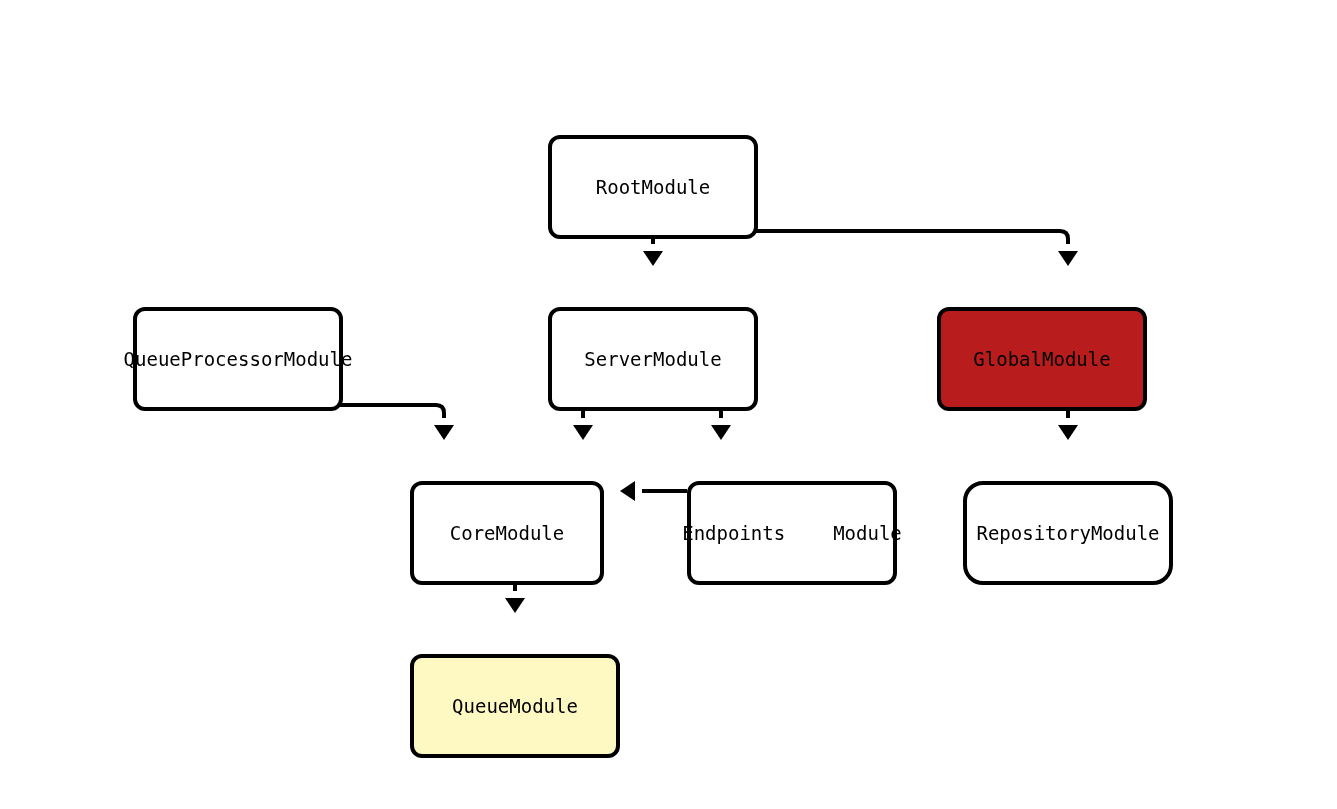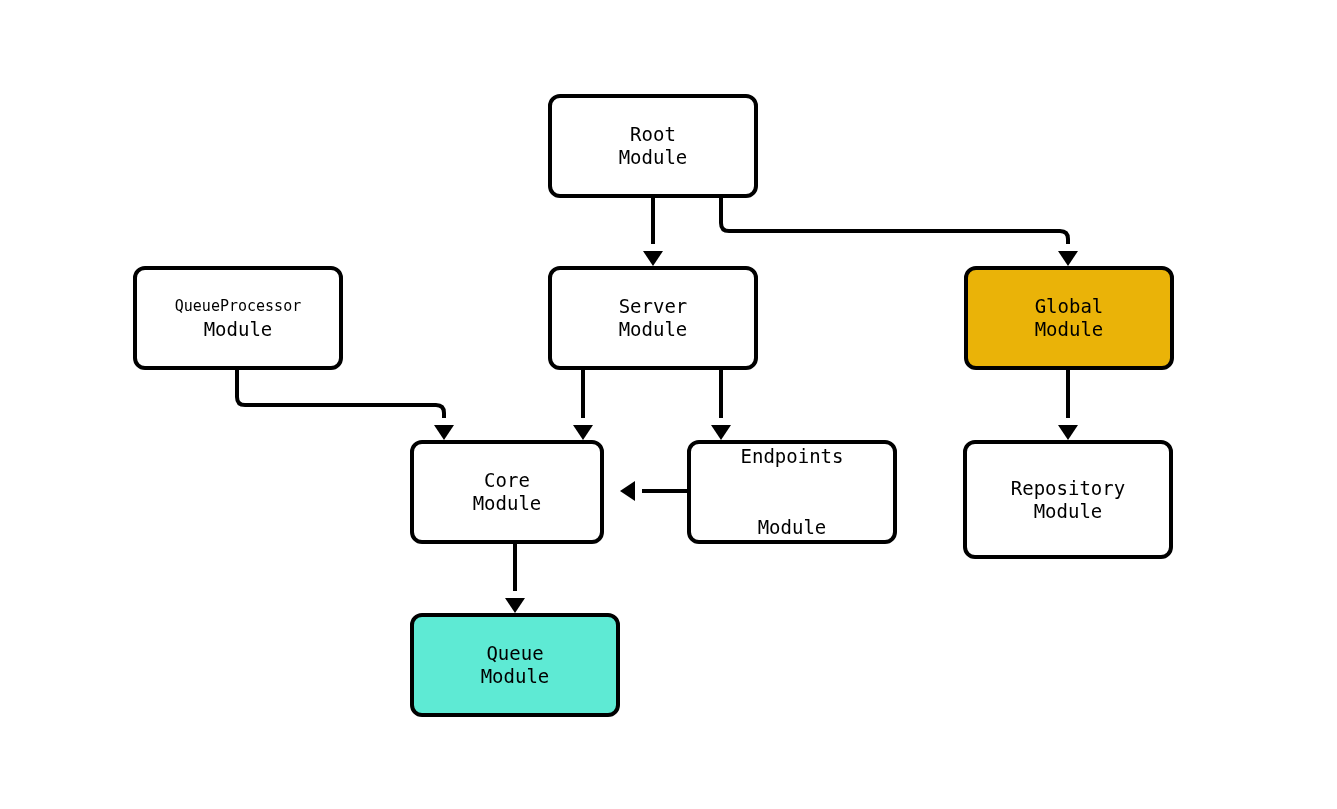--- a/index.html
+++ b/index.html
@@ -27,24 +27,25 @@
     width: 1337px;
     height: 809px;
   }
   .node {
     position: absolute;
     box-sizing: border-box;
     background: #ffffff;
     border: 4px solid #000000;
     border-radius: 12px;
     display: flex;
-    flex-direction: column;
+    flex-direction: row;
     align-items: center;
     justify-content: center;
     z-index: 2;
+    margin-top: 41px;
   }
   .node-label-line {
     display: block;
     text-align: center;
     color: #000000;
     font-family: "DejaVu Sans Mono", "Liberation Mono", monospace;
     font-size: 19px;
     line-height: 23px;
     letter-spacing: 0px;
     white-space: pre;
@@ -96,42 +97,42 @@
         </g>
       </g>
   </svg>
 
   <div id="node-layer">
       <div class="node" style="left: 548px; top: 94px; width: 210px; height: 104px; border-width: 4px; border-color: rgb(0, 0, 0); background: rgb(255, 255, 255); border-radius: 12px;">
         <span class="node-label-line" style="font-size: 19px;">Root</span>
         <span class="node-label-line" style="font-size: 19px;">Module</span>
       </div>
       <div class="node" style="left: 133px; top: 266px; width: 210px; height: 104px; border-width: 4px; border-color: rgb(0, 0, 0); background: rgb(255, 255, 255); border-radius: 12px;">
-        <span class="node-label-line" style="font-size: 15px;">QueueProcessor</span>
+        <span class="node-label-line" style="font-size: 19px;">QueueProcessor</span>
         <span class="node-label-line" style="font-size: 19px;">Module</span>
       </div>
       <div class="node" style="left: 548px; top: 266px; width: 210px; height: 104px; border-width: 4px; border-color: rgb(0, 0, 0); background: rgb(255, 255, 255); border-radius: 12px;">
         <span class="node-label-line" style="font-size: 19px;">Server</span>
         <span class="node-label-line" style="font-size: 19px;">Module</span>
       </div>
-      <div class="node" style="left: 964px; top: 266px; width: 210px; height: 104px; border-width: 4px; border-color: rgb(0, 0, 0); background: #eab308; border-radius: 12px;">
+      <div class="node" style="left: 937px; top: 266px; width: 210px; height: 104px; border-width: 4px; border-color: rgb(0, 0, 0); background: #b91c1c; border-radius: 12px;">
         <span class="node-label-line" style="font-size: 19px;">Global</span>
         <span class="node-label-line" style="font-size: 19px;">Module</span>
       </div>
       <div class="node" style="left: 410px; top: 440px; width: 194px; height: 104px; border-width: 4px; border-color: rgb(0, 0, 0); background: rgb(255, 255, 255); border-radius: 12px;">
         <span class="node-label-line" style="font-size: 19px;">Core</span>
         <span class="node-label-line" style="font-size: 19px;">Module</span>
       </div>
       <div class="node" style="left: 687px; top: 440px; width: 210px; height: 104px; border-width: 4px; border-color: rgb(0, 0, 0); background: rgb(255, 255, 255); border-radius: 12px; gap: 48px;">
         <span class="node-label-line" style="font-size: 19px;">Endpoints</span>
         <span class="node-label-line" style="font-size: 19px;">Module</span>
       </div>
-      <div class="node" style="left: 963px; top: 440px; width: 210px; height: 119px; border-width: 4px; border-color: rgb(0, 0, 0); background: rgb(255, 255, 255); border-radius: 12px;">
+      <div class="node" style="left: 963px; top: 440px; width: 210px; height: 104px; border-width: 4px; border-color: rgb(0, 0, 0); background: rgb(255, 255, 255); border-radius: 20px;">
         <span class="node-label-line" style="font-size: 19px;">Repository</span>
         <span class="node-label-line" style="font-size: 19px;">Module</span>
       </div>
-      <div class="node" style="left: 410px; top: 613px; width: 210px; height: 104px; border-width: 4px; border-color: rgb(0, 0, 0); background: #5eead4; border-radius: 12px;">
+      <div class="node" style="left: 410px; top: 613px; width: 210px; height: 104px; border-width: 4px; border-color: rgb(0, 0, 0); background: #fef9c3; border-radius: 12px;">
         <span class="node-label-line" style="font-size: 19px;">Queue</span>
         <span class="node-label-line" style="font-size: 19px;">Module</span>
       </div>
     </div>
 
 </div>
 
 </body></html>

